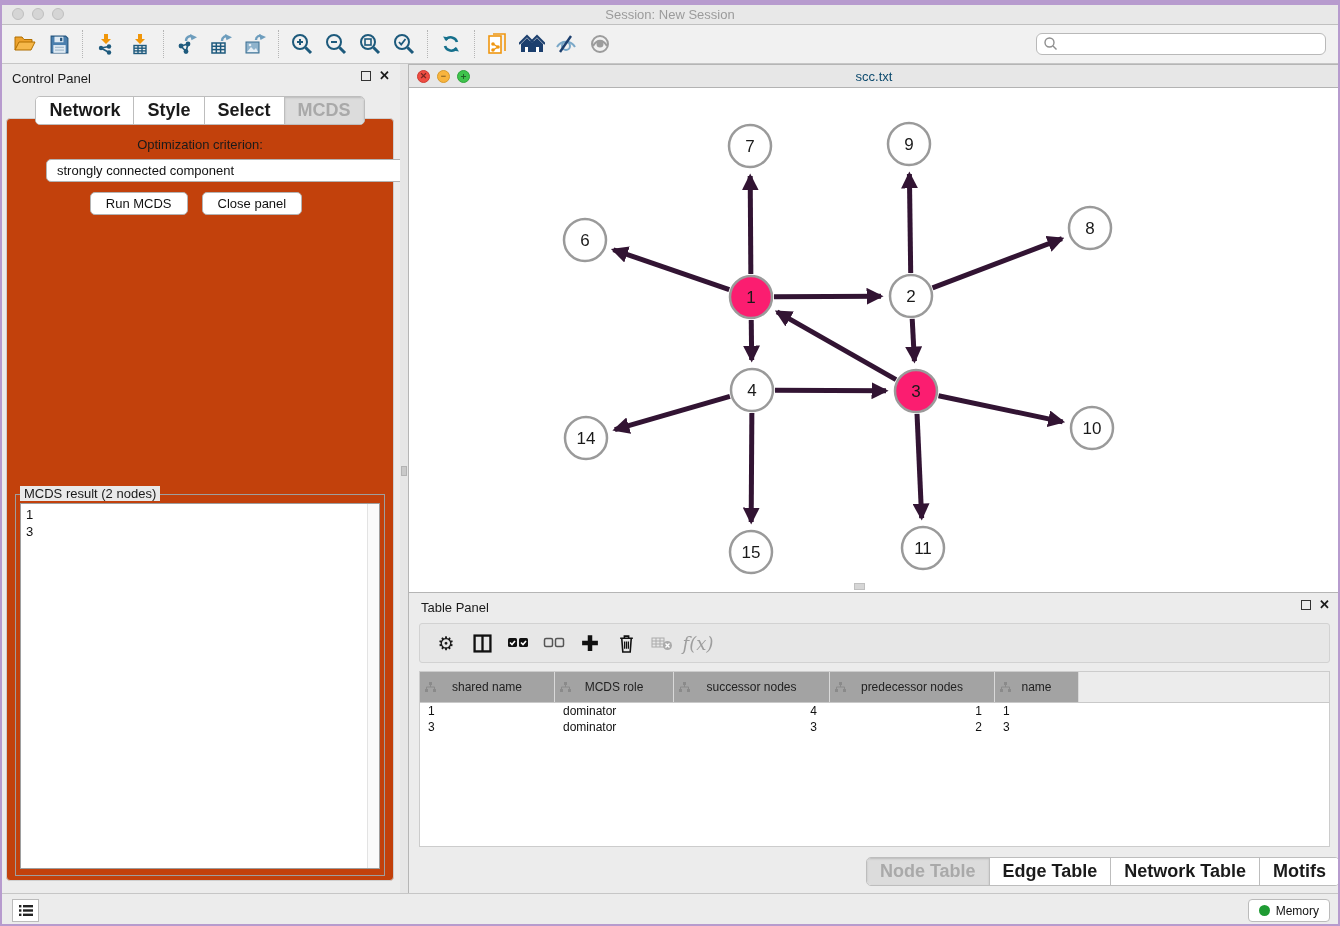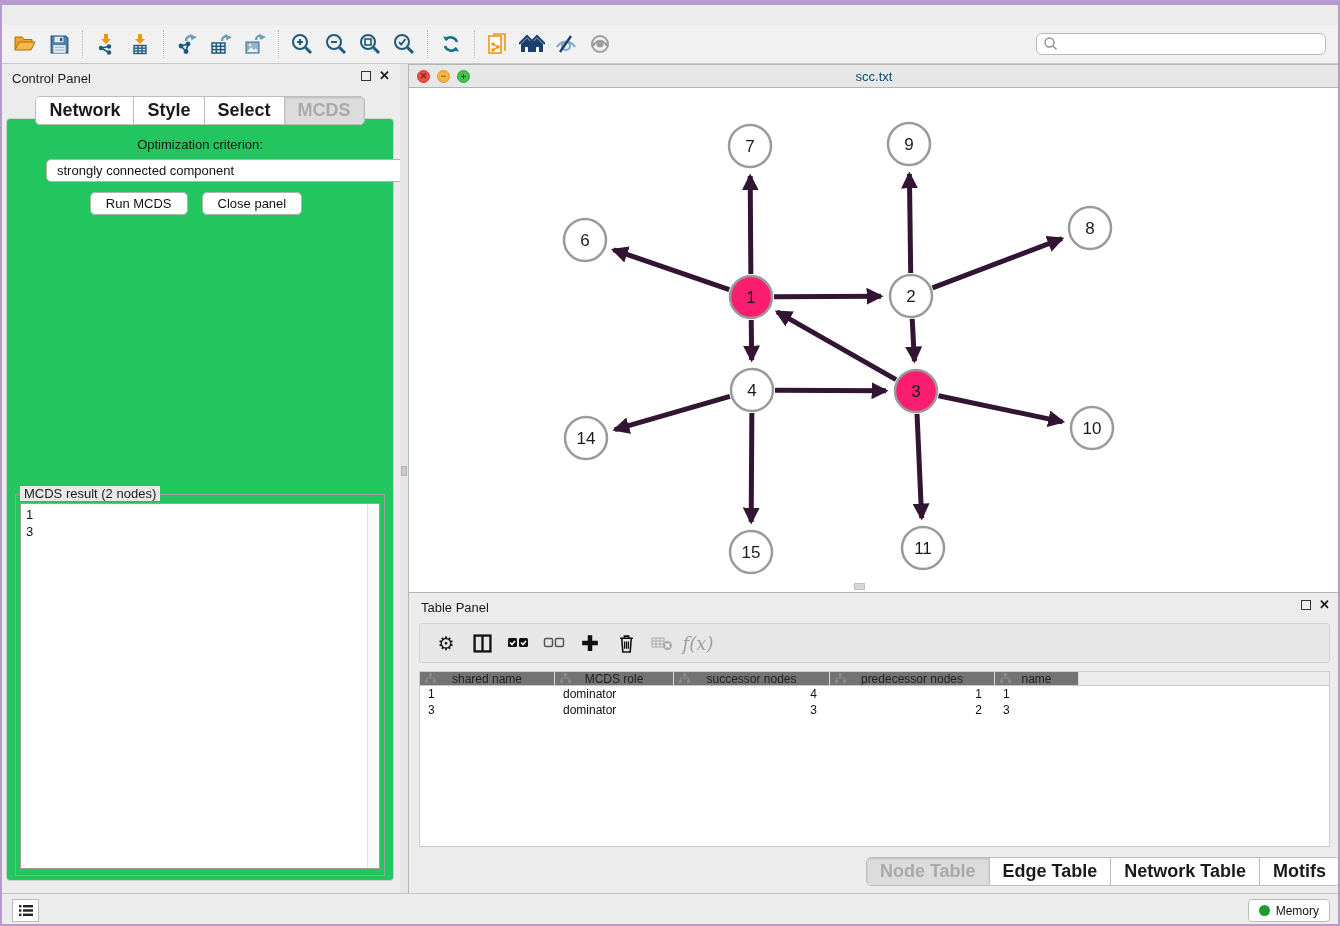--- a/index.html
+++ b/index.html
@@ -34,21 +34,21 @@
   .win-btns { position:absolute; right:10px; top:7px; display:flex; gap:8px; align-items:center; }
   .float-btn { width:10px; height:10px; border:1.5px solid #333; background:transparent; cursor:pointer; }
   .close-btn { font-size:13px; font-weight:bold; color:#1a1a1a; line-height:10px; cursor:pointer; }
 
   .tabs-row { position:absolute; left:0; top:32px; width:100%; display:flex; justify-content:center; z-index:5; }
   .tabgroup { display:inline-flex; border:1px solid #bdbdbd; border-radius:5px; overflow:hidden; background:#fff; }
   .tab { padding:3px 13px; font-size:18px; font-weight:600; color:#1a1a1a; background:#fff; border-right:1px solid #bdbdbd; cursor:pointer; white-space:nowrap; }
   .tab:last-child { border-right:none; }
   .tab.active { background:#dcdcdc; color:#a9a9a9; box-shadow:inset 0 1px 2px rgba(0,0,0,.15); }
 
-  .cp-body { position:absolute; left:6px; right:6px; top:54px; bottom:12px; background:#22c55e; border:1px solid #cfcfcf; border-radius:4px; }
+  .cp-body { position:absolute; left:6px; right:6px; top:54px; bottom:12px; background:#c2410c; border:1px solid #cfcfcf; border-radius:4px; }
   .opt-label { position:absolute; left:0; right:0; top:18px; text-align:center; font-size:13px; color:#1a1a1a; }
   .dropdown { position:absolute; left:39px; top:40px; width:370px; height:23px; background:#fff; border:1px solid #b3b3b3; border-radius:5px; font-size:13px; color:#111; display:flex; align-items:center; padding-left:10px; cursor:pointer; }
   .dd-arrows { position:absolute; right:8px; top:3px; display:flex; flex-direction:column; line-height:7px; font-size:8px; color:#444; }
   .btn-row { position:absolute; left:0; right:8px; top:73px; display:flex; justify-content:center; gap:14px; }
   .pushbtn { background:#fff; border:1px solid #b3b3b3; border-radius:5px; font-size:13px; color:#111; padding:3px 15px; font-family:"Liberation Sans",sans-serif; cursor:pointer; }
 
   .groupbox { position:absolute; left:8px; right:8px; top:375px; bottom:4px; border:1px solid #9e9e9e; }
   .groupbox-legend { position:absolute; top:-9px; left:4px; background:#e9e9e9; padding:0 4px; font-size:13px; color:#1a1a1a; }
   .result-area { position:absolute; left:4px; right:4px; top:8px; bottom:6px; background:#fff; border:1px solid #9e9e9e; font-size:13px; color:#111; line-height:17px; padding:2px 5px; overflow:hidden; }
   .result-scroll { position:absolute; right:0; top:0; bottom:0; width:12px; background:#fafafa; border-left:1px solid #e3e3e3; }
@@ -70,21 +70,21 @@
 
   
   .table-panel { position:absolute; left:408px; top:593px; width:932px; height:300px; background:#ececec; border-left:1px solid #b5b5b5; }
   .tp-header { position:relative; height:28px; }
   .tp-toolbar { position:absolute; left:10px; right:10px; top:30px; height:40px; background:#e7e7e7; border:1px solid #d2d2d2; border-radius:3px; display:flex; align-items:center; padding-left:8px; }
   .ttbtn { width:36px; height:32px; display:flex; align-items:center; justify-content:center; cursor:pointer; }
   .gear-glyph { font-size:19px; color:#1a1a1a; }
   .fx-glyph { font-family:"DejaVu Serif",serif; font-style:italic; font-size:18px; color:#9e9e9e; }
 
   .datatable { position:absolute; left:10px; right:10px; top:78px; height:176px; background:#fff; border:1px solid #cccccc; overflow:hidden; }
-  .thead { display:grid; grid-template-columns:135px 119px 156px 165px 84px 1fr; height:14px; border-bottom:1px solid #c9c9c9; background:#737373;text-align:center; }
+  .thead { display:grid; grid-template-columns:135px 119px 156px 165px 84px 1fr; height:31px; border-bottom:1px solid #c9c9c9; background:#a3a3a3;text-align:center; }
   .th { position:relative; display:flex; align-items:center; justify-content:center; font-size:12px; color:#222; border-right:1px solid #d9d9d9; gap:4px; overflow:hidden; white-space:nowrap; cursor:pointer; }
   .th .colicon { flex:0 0 auto; position:absolute; left:5px; }
   .th.filler { background:#ececec; border-right:none; cursor:default; }
   .trow { display:grid; grid-template-columns:135px 119px 156px 165px 84px 1fr; height:16px; font-size:12px; color:#111; cursor:pointer; }
   .td { overflow:hidden; white-space:nowrap; padding:0 8px; line-height:16px; }
   .td.r { text-align:right; padding-right:13px; }
 
   .tp-tabs { position:absolute; left:0; right:0; top:264px; display:flex; justify-content:flex-end; }
 
   
@@ -95,20 +95,28 @@
 </style>
 </head>
 <body>
 
 <div class="app">
   <div class="frame-top"></div>
   <div class="frame-left"></div>
   <div class="frame-right"></div>
   <div class="frame-bottom"></div>
 
+  <div class="titlebar">
+    <div class="tl-group">
+      <div class="tl"></div>
+      <div class="tl"></div>
+      <div class="tl"></div>
+    </div>
+    <div class="app-title">Session: New Session</div>
+  </div>
 
   <div class="toolbar">
     <div style="width:8px"></div>
     <div class="tbtn">
       <svg width="22" height="18" viewBox="0 0 22 18">
           <path d="M1 15V2h7l2 2.5h8V7" fill="#eda22d" stroke="#b06f00"></path>
           <path d="M1 15L5 7h16l-4 8z" fill="#f6b84b" stroke="#b06f00"></path>
         </svg>
     </div>
     <div class="tbtn">

